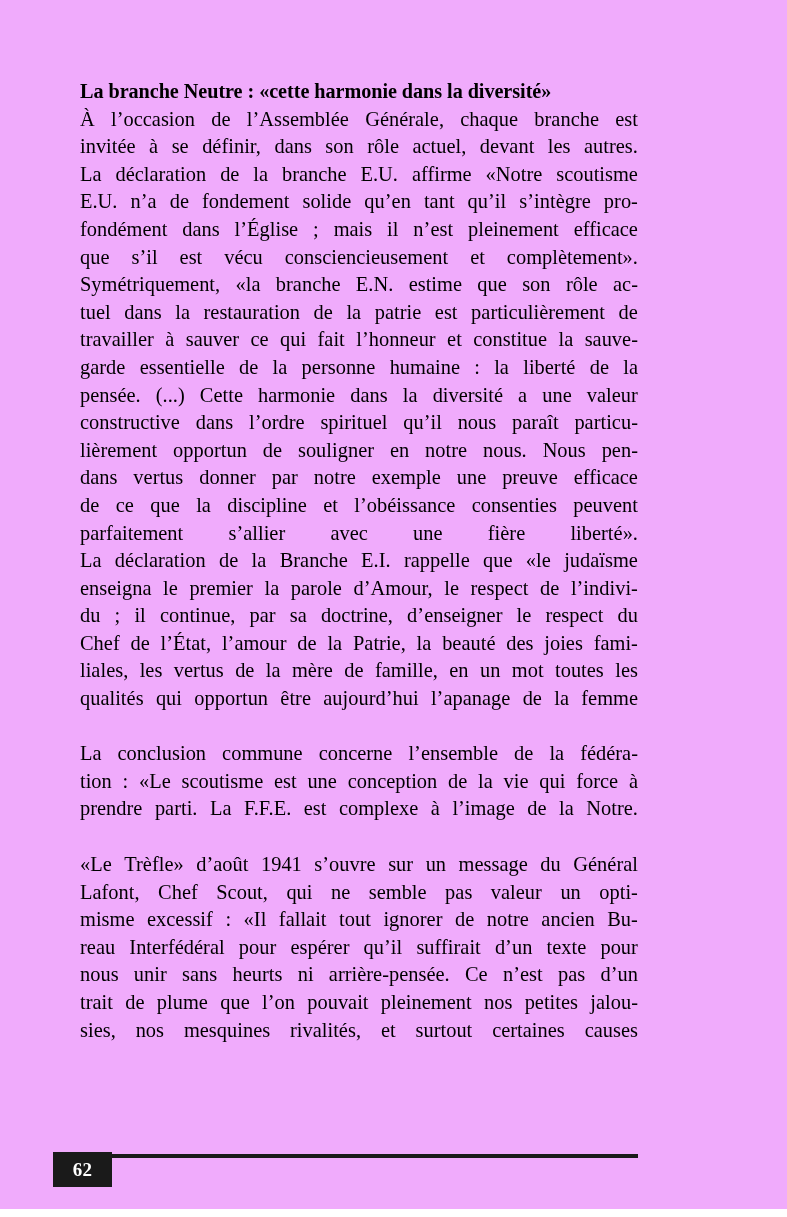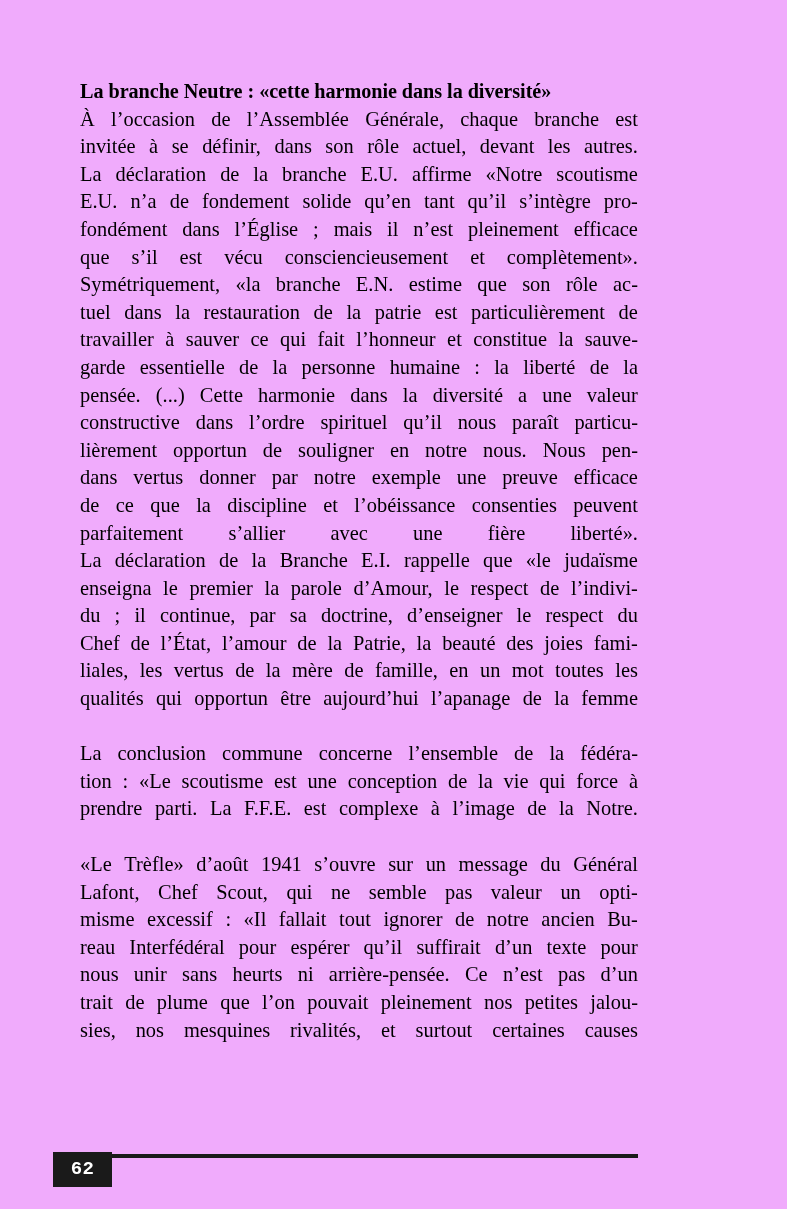--- a/index.html
+++ b/index.html
@@ -97,21 +97,21 @@
     left: 53px;
     top: 0px;
     width: 59px;
     height: 35px;
     background: #1a1a1a;
     display: flex;
     align-items: center;
     justify-content: center;
   }
   .page-number {
-    font-family: Liberation Mono, monospace;
+    font-family: Liberation Serif, serif;
     font-weight: bold;
     font-size: 19px;
     color: #ffffff;
     line-height: 1;
     letter-spacing: 0.3px;
   }
 </style>
 </head>
 <body>
 

